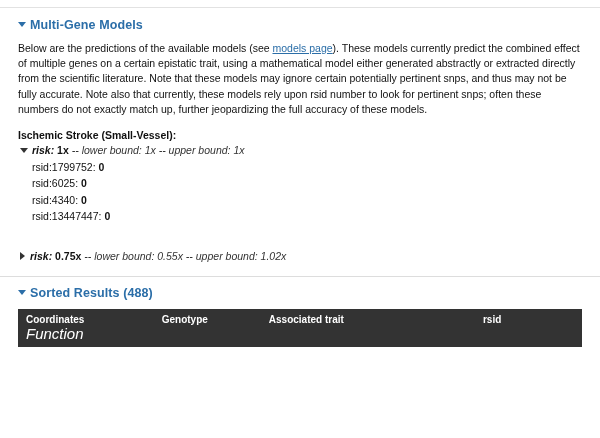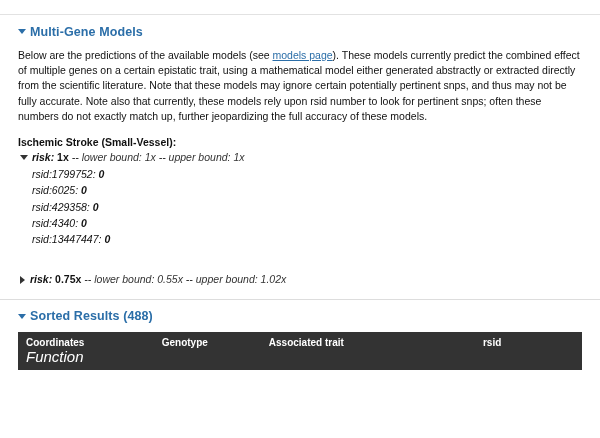--- a/index.html
+++ b/index.html
@@ -13,21 +13,21 @@
     overflow: hidden;
     font-family: "Liberation Sans", sans-serif;
     font-size: 11px;
     color: #222222;
   }
   .page {
     position: relative;
     width: 600px;
     height: 438px;
     box-sizing: border-box;
-    padding: 8px 18px;
+    padding: 1px 18px;
   }
   .topbar {
     height: 6px;
     border-bottom: 1px solid #e2e2e2;
     margin: 0 -18px 10px -18px;
     background: #ffffff;
   }
   .section-title {
     color: #2b6ea8;
     font-size: 12.5px;
@@ -101,21 +101,20 @@
   .risk-value {
     font-weight: bold;
     color: #111111;
   }
   .risk-bounds {
     font-style: italic;
     color: #333333;
   }
   .snp-list {
     margin: 3px 0 12px 14px;
-    font-style: italic;
   }
   .snp-row {
     font-size: 10.5px;
     line-height: 1.55;
     color: #111111;
   }
   .snp-val {
     font-weight: bold;
   }
   .spacer-lg { height: 14px; }
@@ -169,21 +168,20 @@
   <div class="trait-block">
     <div class="trait-name">Ischemic Stroke (Small-Vessel):</div>
     <div class="risk-row">
       <span class="tri-down-sm"></span><span class="risk-label">risk:</span>
       <span class="risk-value">1x</span>
       <span class="risk-bounds">-- lower bound: 1x -- upper bound: 1x</span>
     </div>
     <div class="snp-list">
       <div class="snp-row"><span>rsid:1799752:</span> <span class="snp-val">0</span></div>
       <div class="snp-row"><span>rsid:6025:</span> <span class="snp-val">0</span></div>
-      <div class="snp-row"><span>rsid:429358:</span> <span class="snp-val">0</span></div>
       <div class="snp-row"><span>rsid:4340:</span> <span class="snp-val">0</span></div>
       <div class="snp-row"><span>rsid:13447447:</span> <span class="snp-val">0</span></div>
     </div>
   </div>
 
   <div class="spacer-lg"></div>
 
   <div class="trait-block">
     <div class="risk-row">
       <span class="tri-right"></span><span class="risk-label">risk:</span>

